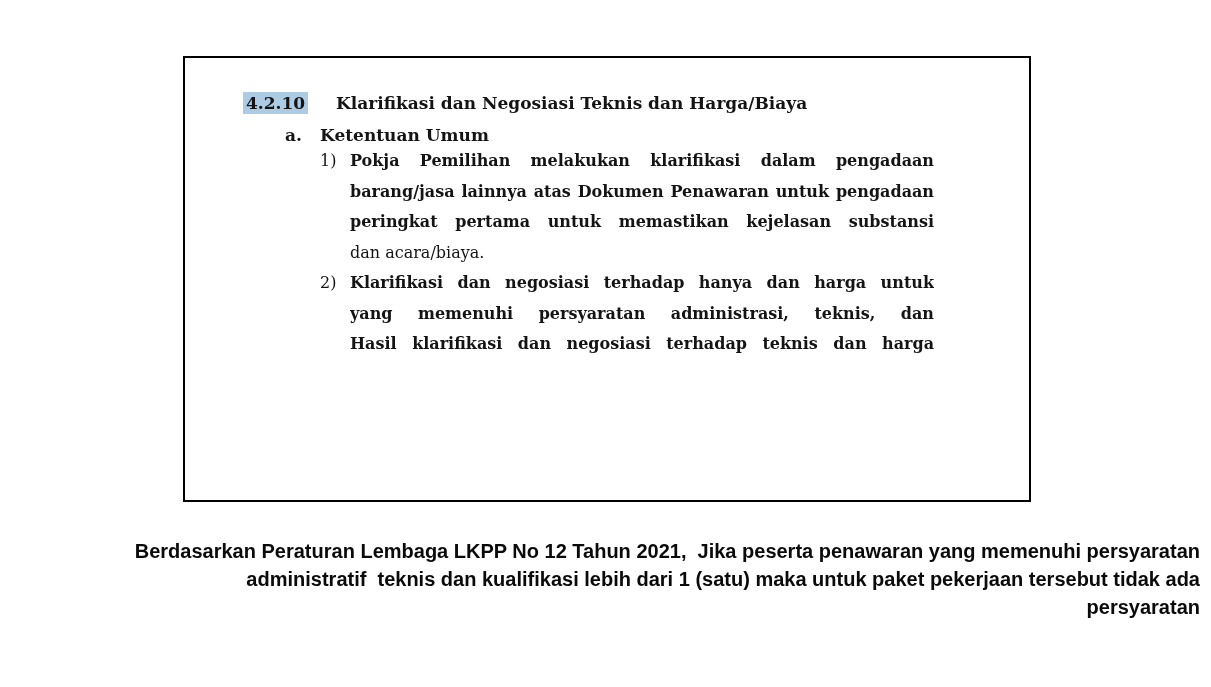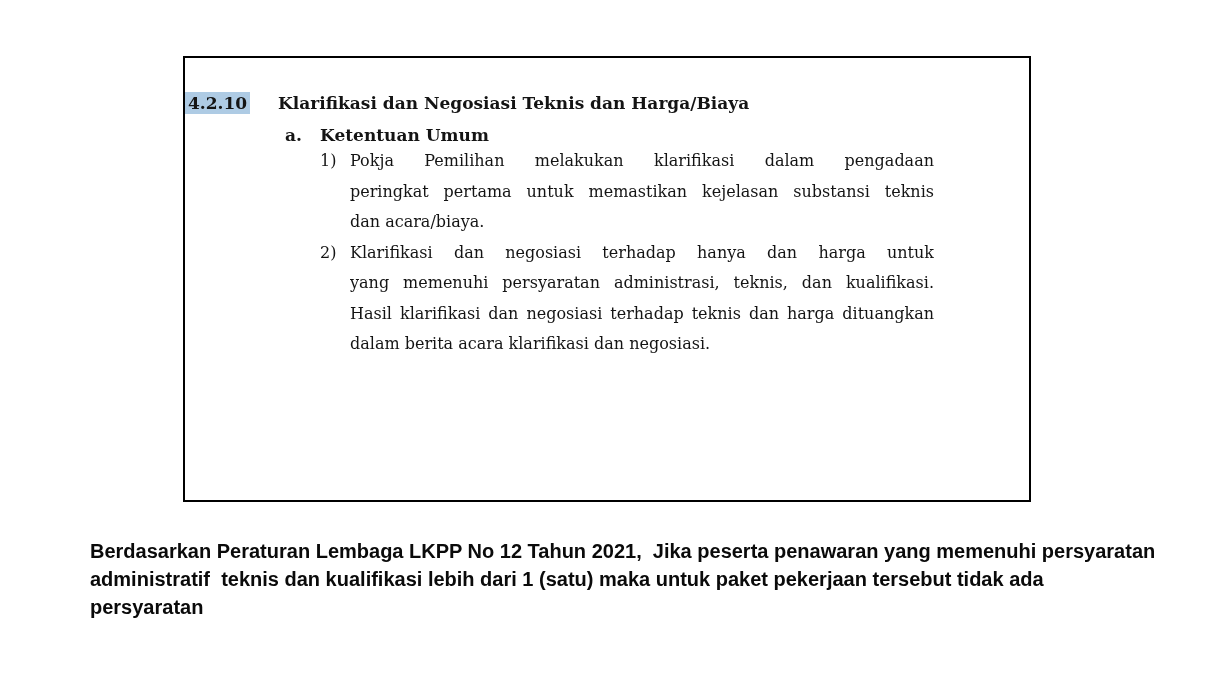--- a/index.html
+++ b/index.html
@@ -27,20 +27,21 @@
   }
 
   .section-row {
     display: flex;
     margin-top: 34px;
     font-weight: bold;
     font-size: 17px;
     line-height: 22px;
   }
   .section-num-cell {
+    margin-left: 58px;
     width: 77px;
     flex: none;
   }
   .section-num {
     background: #aecbe4;
     padding: 1px 3px;
   }
   .section-title { white-space: nowrap; margin-left: 16px; }
 
   .subsection-row {
@@ -68,39 +69,40 @@
     line-height: 30.5px;
   }
   .item-lines {
     width: 584px;
   }
   .jline, .pline {
     height: 30.5px;
     line-height: 30.5px;
     overflow: hidden;
   }
-  .jline { text-align: justify; }
+  .jline { text-align: justify; font-weight: bold; }
   .jline::after {
     content: "";
     display: inline-block;
     width: 100%;
     height: 0;
   }
 
   
   .caption {
     position: absolute;
     left: 90px;
     top: 537px;
     width: 1110px;
     font-family: "Liberation Sans", sans-serif;
     font-weight: 700;
     font-size: 20px;
     line-height: 28px;
     color: #0a0a0a;
+    text-align: right;
   }
   .caption-line { white-space: pre; }
 </style>
 </head>
 <body>
 
 <div class="doc-box">
 
   <div class="section-row">
     <span class="section-num-cell"><span class="section-num">4.2.10</span></span>
@@ -109,32 +111,32 @@
 
   <div class="subsection-row">
     <span class="sub-label">a.</span>
     <span class="sub-title">Ketentuan Umum</span>
   </div>
 
   <div class="item">
     <span class="item-num">1)</span>
     <div class="item-lines">
       <div class="jline">Pokja Pemilihan melakukan klarifikasi dalam pengadaan</div>
+      <div class="jline">barang/jasa lainnya atas Dokumen Penawaran untuk pengadaan</div>
       <div class="jline">peringkat pertama untuk memastikan kejelasan substansi teknis</div>
       <div class="pline">dan acara/biaya.</div>
     </div>
   </div>
 
   <div class="item">
     <span class="item-num">2)</span>
     <div class="item-lines">
       <div class="jline">Klarifikasi dan negosiasi terhadap hanya dan harga untuk</div>
       <div class="jline">yang memenuhi persyaratan administrasi, teknis, dan kualifikasi.</div>
       <div class="jline">Hasil klarifikasi dan negosiasi terhadap teknis dan harga dituangkan</div>
-      <div class="pline">dalam berita acara klarifikasi dan negosiasi.</div>
     </div>
   </div>
 
 </div>
 
 <div class="caption">
   <div class="caption-line">Berdasarkan Peraturan Lembaga LKPP No 12 Tahun 2021,  Jika peserta penawaran yang memenuhi persyaratan</div>
   <div class="caption-line">administratif  teknis dan kualifikasi lebih dari 1 (satu) maka untuk paket pekerjaan tersebut tidak ada</div>
   <div class="caption-line">persyaratan</div>
 </div>

